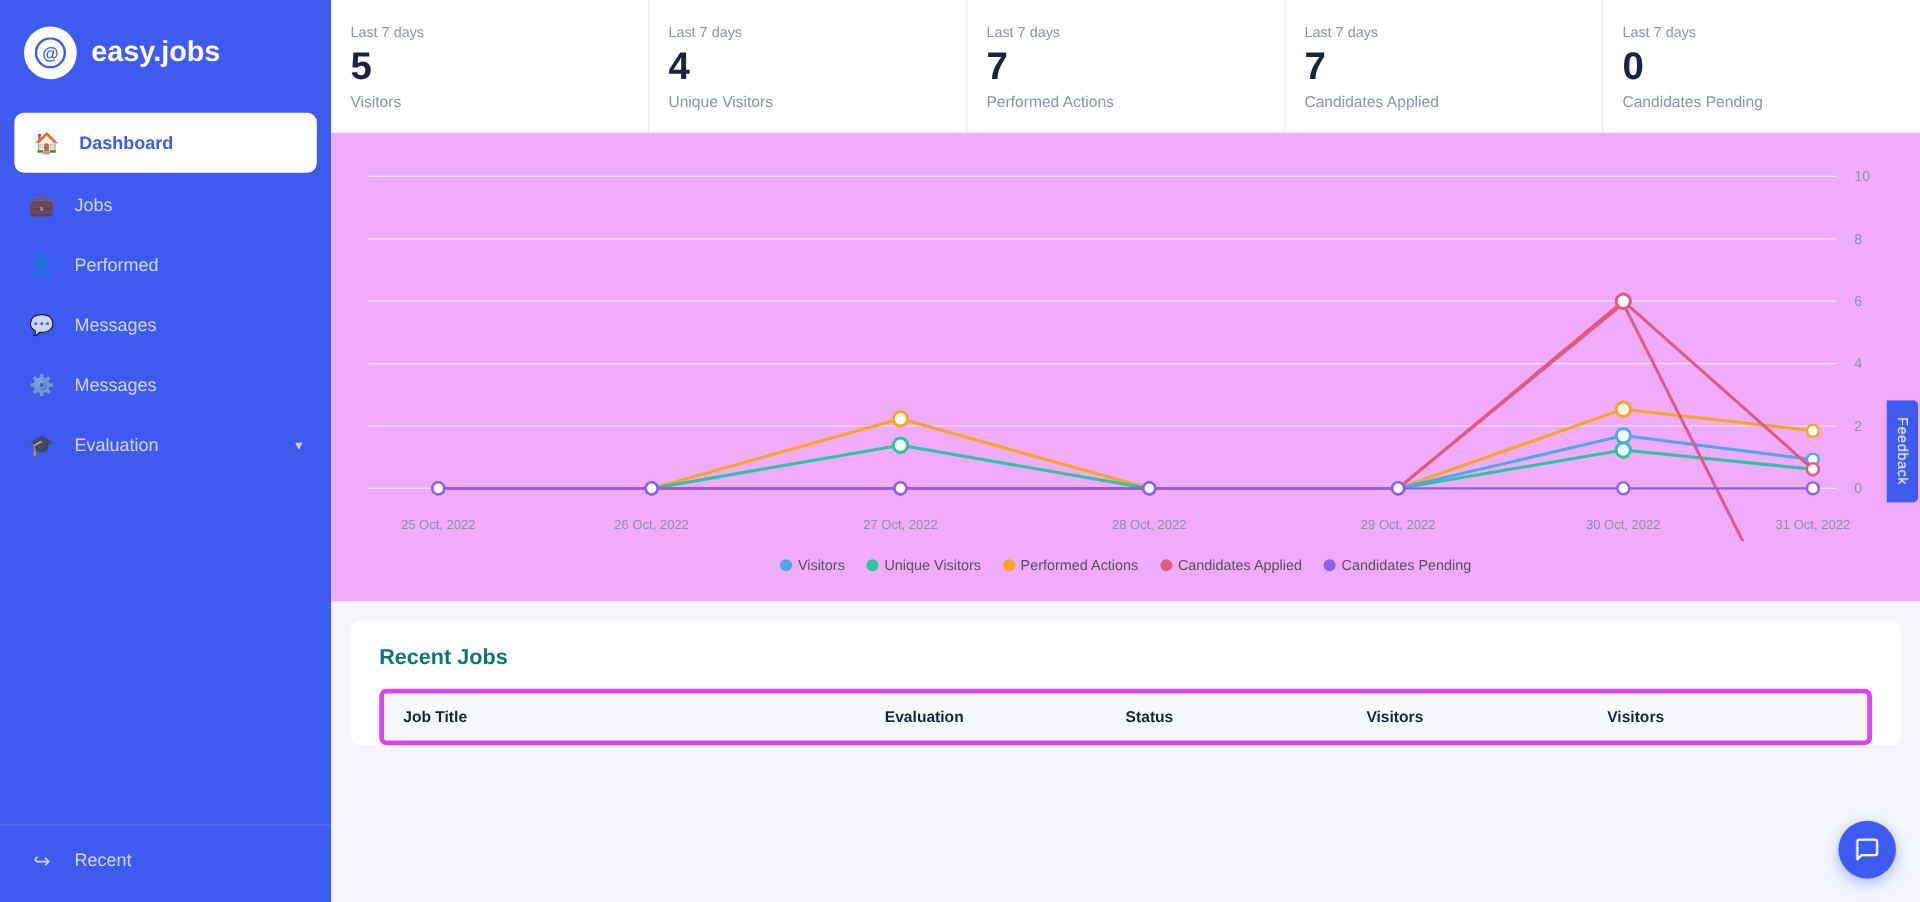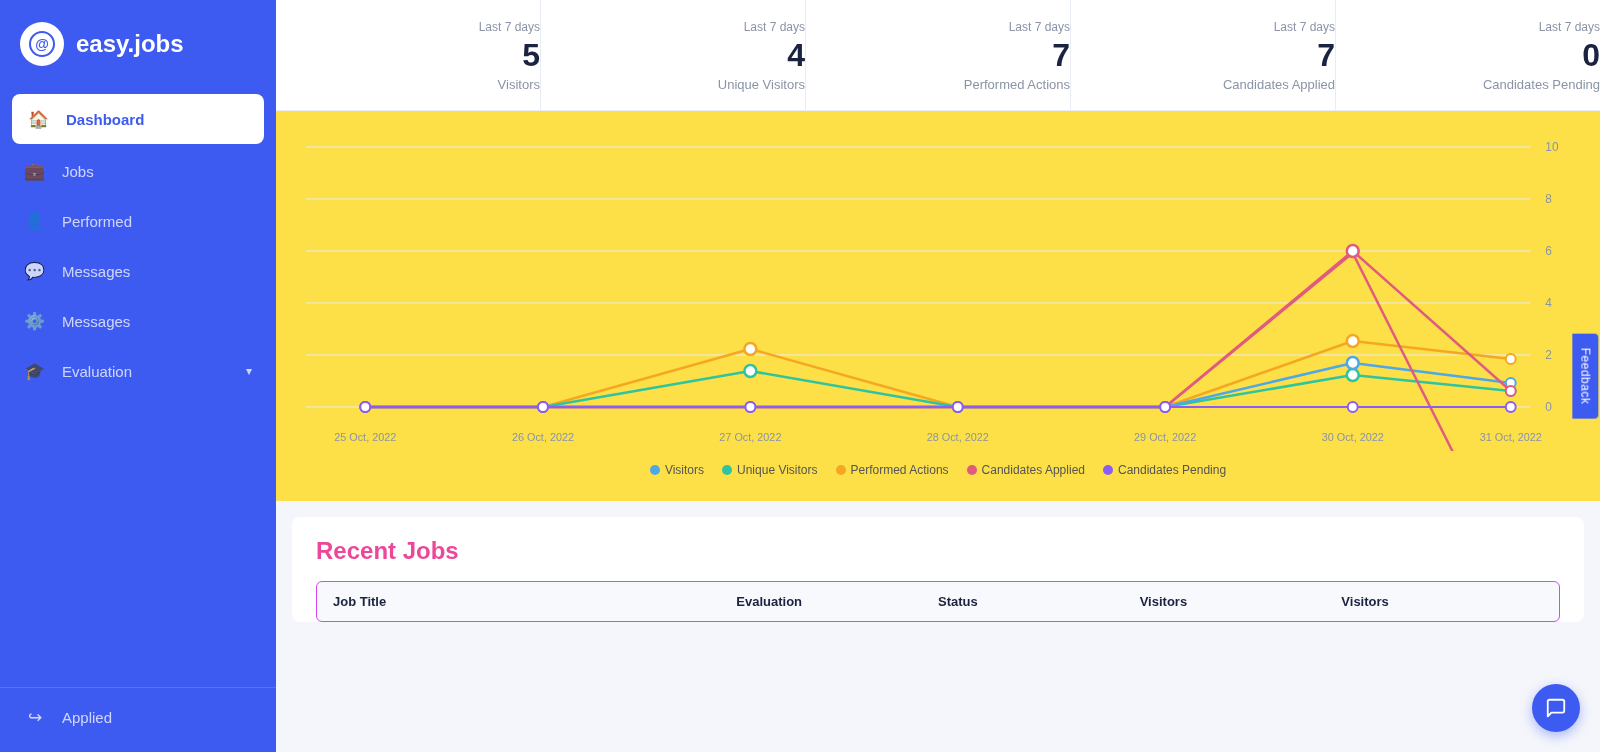--- a/index.html
+++ b/index.html
@@ -64,57 +64,57 @@
     .main { flex: 1; display: flex; flex-direction: column; overflow-y: auto; background: #f4f6fb; position: relative; }
 
     
     .stats-row {
       display: flex;
       background: white;
       border-bottom: 1px solid #e8ecf5;
     }
     .stat-card {
       flex: 1;
-      display: flex; flex-direction: column; align-items: flex-end; justify-content: center;
-      padding: 20px 0 18px;
+      display: flex; flex-direction: column; align-items: flex-start; justify-content: center;
+      padding: 20px 16px 18px;
       border-right: 1px solid #e8ecf5;
       text-align: center;
     }
     .stat-card:last-child { border-right: none; }
     .stat-period { font-size: 12px; color: #8a94a6; margin-bottom: 4px; }
     .stat-value { font-size: 32px; font-weight: 600; color: #1a2340; line-height: 1.1; }
     .stat-label { font-size: 13px; color: #8a94a6; margin-top: 4px; }
 
     
     .chart-area {
-      background: #fde047;
+      background: #f0abfc;
       margin: 0;
       padding: 20px 30px 10px 30px;
       position: relative;
     }
     .chart-container { position: relative; width: 100%; height: 360px; }
     .chart-svg { width: 100%; height: 320px; }
     .chart-legend {
       display: flex; align-items: center; justify-content: center;
       gap: 18px; padding: 8px 0 4px;
       font-size: 12px; color: #555;
     }
     .legend-item { display: flex; align-items: center; gap: 5px; }
     .legend-dot { width: 10px; height: 10px; border-radius: 50%; }
 
     
     .recent-jobs { background: white; margin: 16px 16px 0 16px; border-radius: 8px; padding: 20px 24px 0; }
-    .section-title { font-size: 24px; font-weight: 600; color: #ec4899; margin-bottom: 16px; }
+    .section-title { font-size: 18px; font-weight: 600; color: #0f766e; margin-bottom: 16px; }
     .table-header {
       display: grid;
       grid-template-columns: 2fr 1fr 1fr 1fr 1fr;
       background: #f8f9fd;
       border-radius: 6px;
       padding: 12px 16px;
-      border: 1px solid #d946ef;
+      border: 4px solid #d946ef;
     }
     .th { font-size: 13px; font-weight: 600; color: #1a2340; }
 
     
     .feedback-tab {
       position: fixed;
       right: -28px;
       top: 50%;
       transform: translateY(-50%) rotate(90deg);
       background: #3d5af1;
@@ -181,21 +181,21 @@
     <div class="nav-item">
       <span class="nav-icon">🎓</span>
       <span>Evaluation</span>
       <span class="nav-chevron">▾</span>
     </div>
   </div>
 
   <div class="sidebar-footer">
     <div class="logout-item">
       <span class="nav-icon">↪</span>
-      <span>Applied</span>
+      <span>Recent</span>
     </div>
   </div>
 </div>
 
 <div class="main">
 
   <div class="stats-row">
     <div class="stat-card">
       <div class="stat-period">Last 7 days</div>
       <div class="stat-value">5</div>

